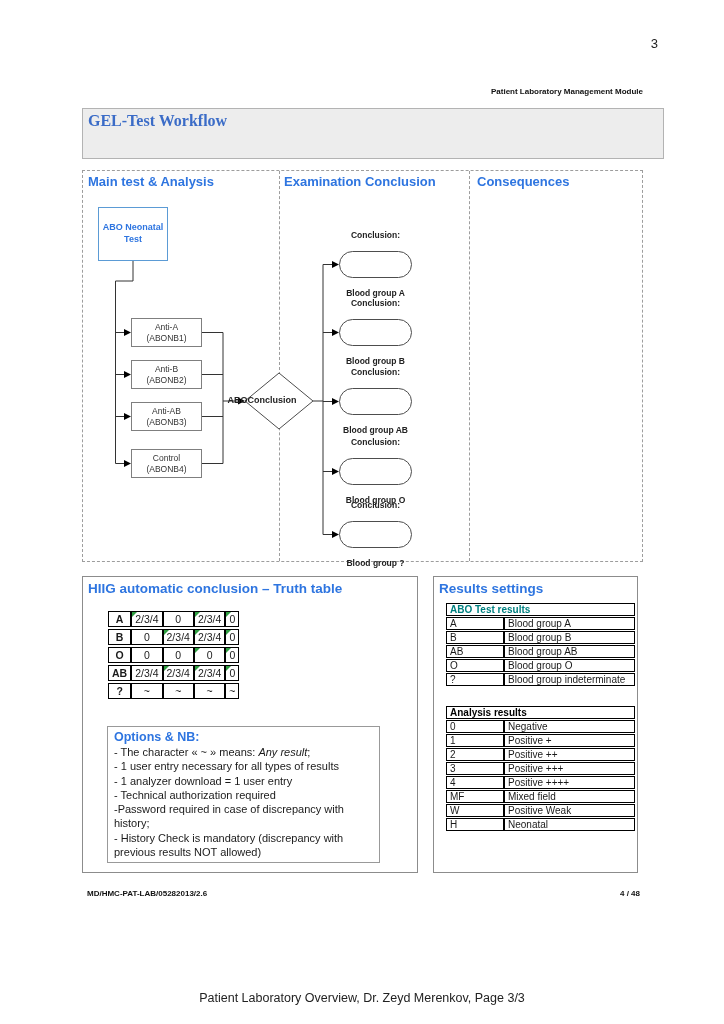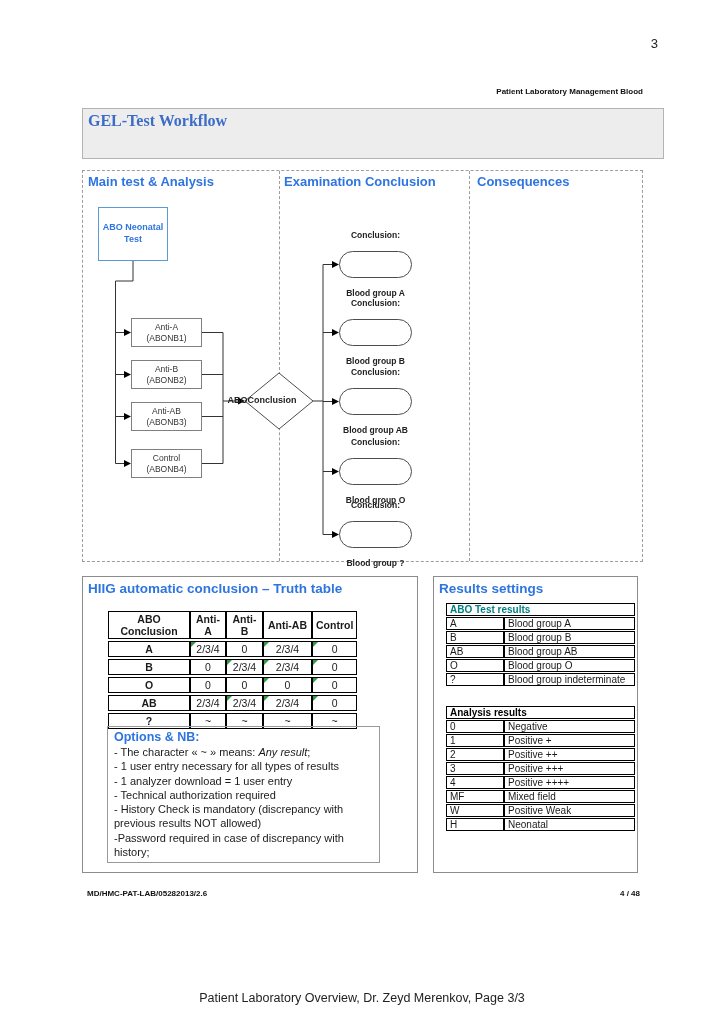--- a/index.html
+++ b/index.html
@@ -76,21 +76,21 @@
   .footer-right { position:absolute; right:84px; top:889px; font-size:8px; font-weight:bold; color:#111; }
   .caption { position:absolute; left:0; top:991px; width:100%; text-align:center;
     font-size:12.5px; color:#222; }
 </style>
 </head>
 <body>
 
 <div class="page">
 
   <div class="page-num">3</div>
-  <div class="module-header">Patient Laboratory Management Blood</div>
+  <div class="module-header">Patient Laboratory Management Module</div>
 
   <div class="title-box">
     <div class="title-line1">GEL-Test Workflow</div>
   </div>
 
   <div class="workflow">
     <div class="col-sep sep1"></div>
     <div class="col-sep sep2"></div>
     <div class="col-head c1">Main test &amp; Analysis</div>
     <div class="col-head c2">Examination Conclusion</div>
@@ -178,27 +178,20 @@
     <div class="oval ov5">
       <span>Conclusion:</span>
       <span>Blood group ?</span>
     </div>
   </div>
 
   <div class="truth-section">
     <div class="section-heading">HIIG automatic conclusion – Truth table</div>
     <table class="truth-table">
       <tbody>
-          <tr>
-        <th class="w0">ABO Conclusion</th>
-        <th class="w1">Anti-A</th>
-        <th class="w2">Anti-B</th>
-        <th class="w3">Anti-AB</th>
-        <th class="w4">Control</th>
-      </tr>
       <tr>
         <td class="rowlabel">A</td>
         <td><span class="mark"></span><span>2/3/4</span></td>
         <td><span>0</span></td>
         <td><span class="mark"></span><span>2/3/4</span></td>
         <td><span class="mark"></span><span>0</span></td>
       </tr>
       <tr>
         <td class="rowlabel">B</td>
         <td><span>0</span></td>
@@ -229,22 +222,22 @@
       </tr>
     </tbody>
       </table>
 
     <div class="options-box">
       <div class="options-heading">Options &amp; NB:</div>
       <div class="options-line"><span>- The character « ~ » means: </span><span class="italic">Any result</span><span>;</span></div>
       <div class="options-line">- 1 user entry necessary for all types of results</div>
       <div class="options-line">- 1 analyzer download = 1 user entry</div>
       <div class="options-line">- Technical authorization required</div>
+      <div class="options-line">-Password required in case of discrepancy with history;</div>
       <div class="options-line">- History Check is mandatory (discrepancy with previous results NOT allowed)</div>
-      <div class="options-line">-Password required in case of discrepancy with history;</div>
     </div>
   </div>
 
   <div class="results-section">
     <div class="section-heading">Results settings</div>
 
     <table class="mini-table abo-table">
       <tbody>
           <tr>
         <th colspan="2">ABO Test results</th>

